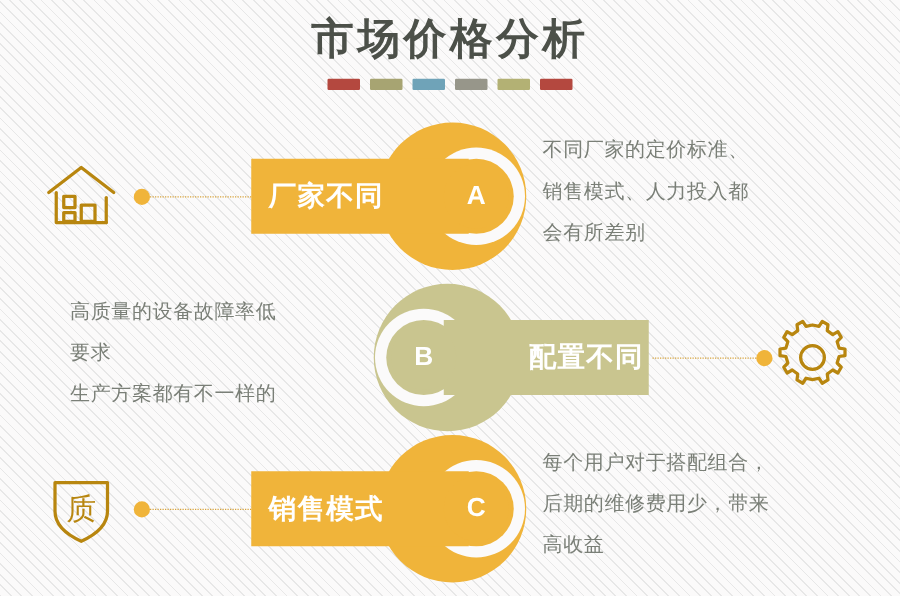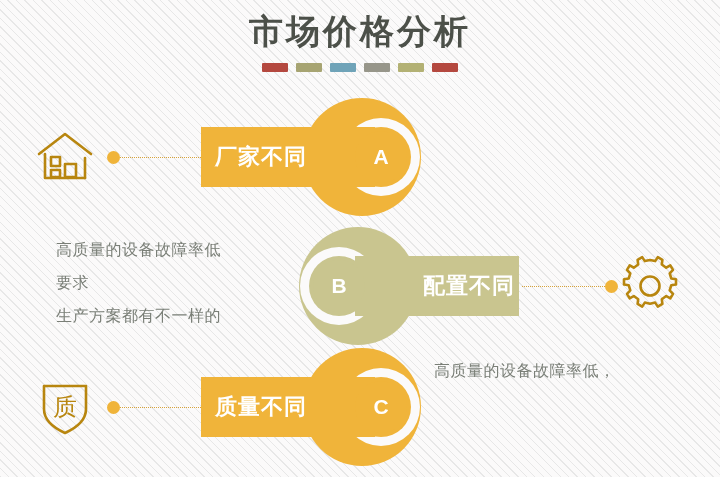--- a/index.html
+++ b/index.html
@@ -224,20 +224,25 @@
 
     <div class="cluster right-open">
       <div class="disc" style="background: rgb(240, 180, 58);"></div>
       <div class="notch" style="box-shadow: rgb(251, 250, 250) 0px 0px 0px 9px;"></div>
       <div class="label-bar" style="background: rgb(240, 180, 58);">
         <span class="label-text">厂家不同</span>
       </div>
       <div class="badge" style="background: rgb(240, 180, 58);">A</div>
     </div>
 
+    <div class="body-text" id="text-a" style="color: rgb(122, 127, 119);">
+      <span class="tline">不同厂家的定价标准、</span>
+      <span class="tline">销售模式、人力投入都</span>
+      <span class="tline">会有所差别</span>
+    </div>
   </div>
 
   <div class="row" id="row-b">
 
     <div class="body-text" id="text-b" style="color: rgb(122, 127, 119);">
       <span class="tline">高质量的设备故障率低</span>
       <span class="tline">要求</span>
       <span class="tline">生产方案都有不一样的</span>
     </div>
 
@@ -275,23 +280,25 @@
 
     <div class="connector" id="conn-c">
       <span class="dot"></span>
       <span class="dotline"></span>
     </div>
 
     <div class="cluster right-open">
       <div class="disc" style="background: rgb(240, 180, 58);"></div>
       <div class="notch" style="box-shadow: rgb(251, 250, 250) 0px 0px 0px 9px;"></div>
       <div class="label-bar" style="background: rgb(240, 180, 58);">
-        <span class="label-text">质量不同</span>
+        <span class="label-text">销售模式</span>
       </div>
       <div class="badge" style="background: rgb(240, 180, 58);">C</div>
     </div>
 
     <div class="body-text" id="text-c" style="color: rgb(122, 127, 119);">
-      <span class="tline">高质量的设备故障率低，</span>
+      <span class="tline">每个用户对于搭配组合，</span>
+      <span class="tline">后期的维修费用少，带来</span>
+      <span class="tline">高收益</span>
     </div>
   </div>
 
 </div>
 
 </body></html>

